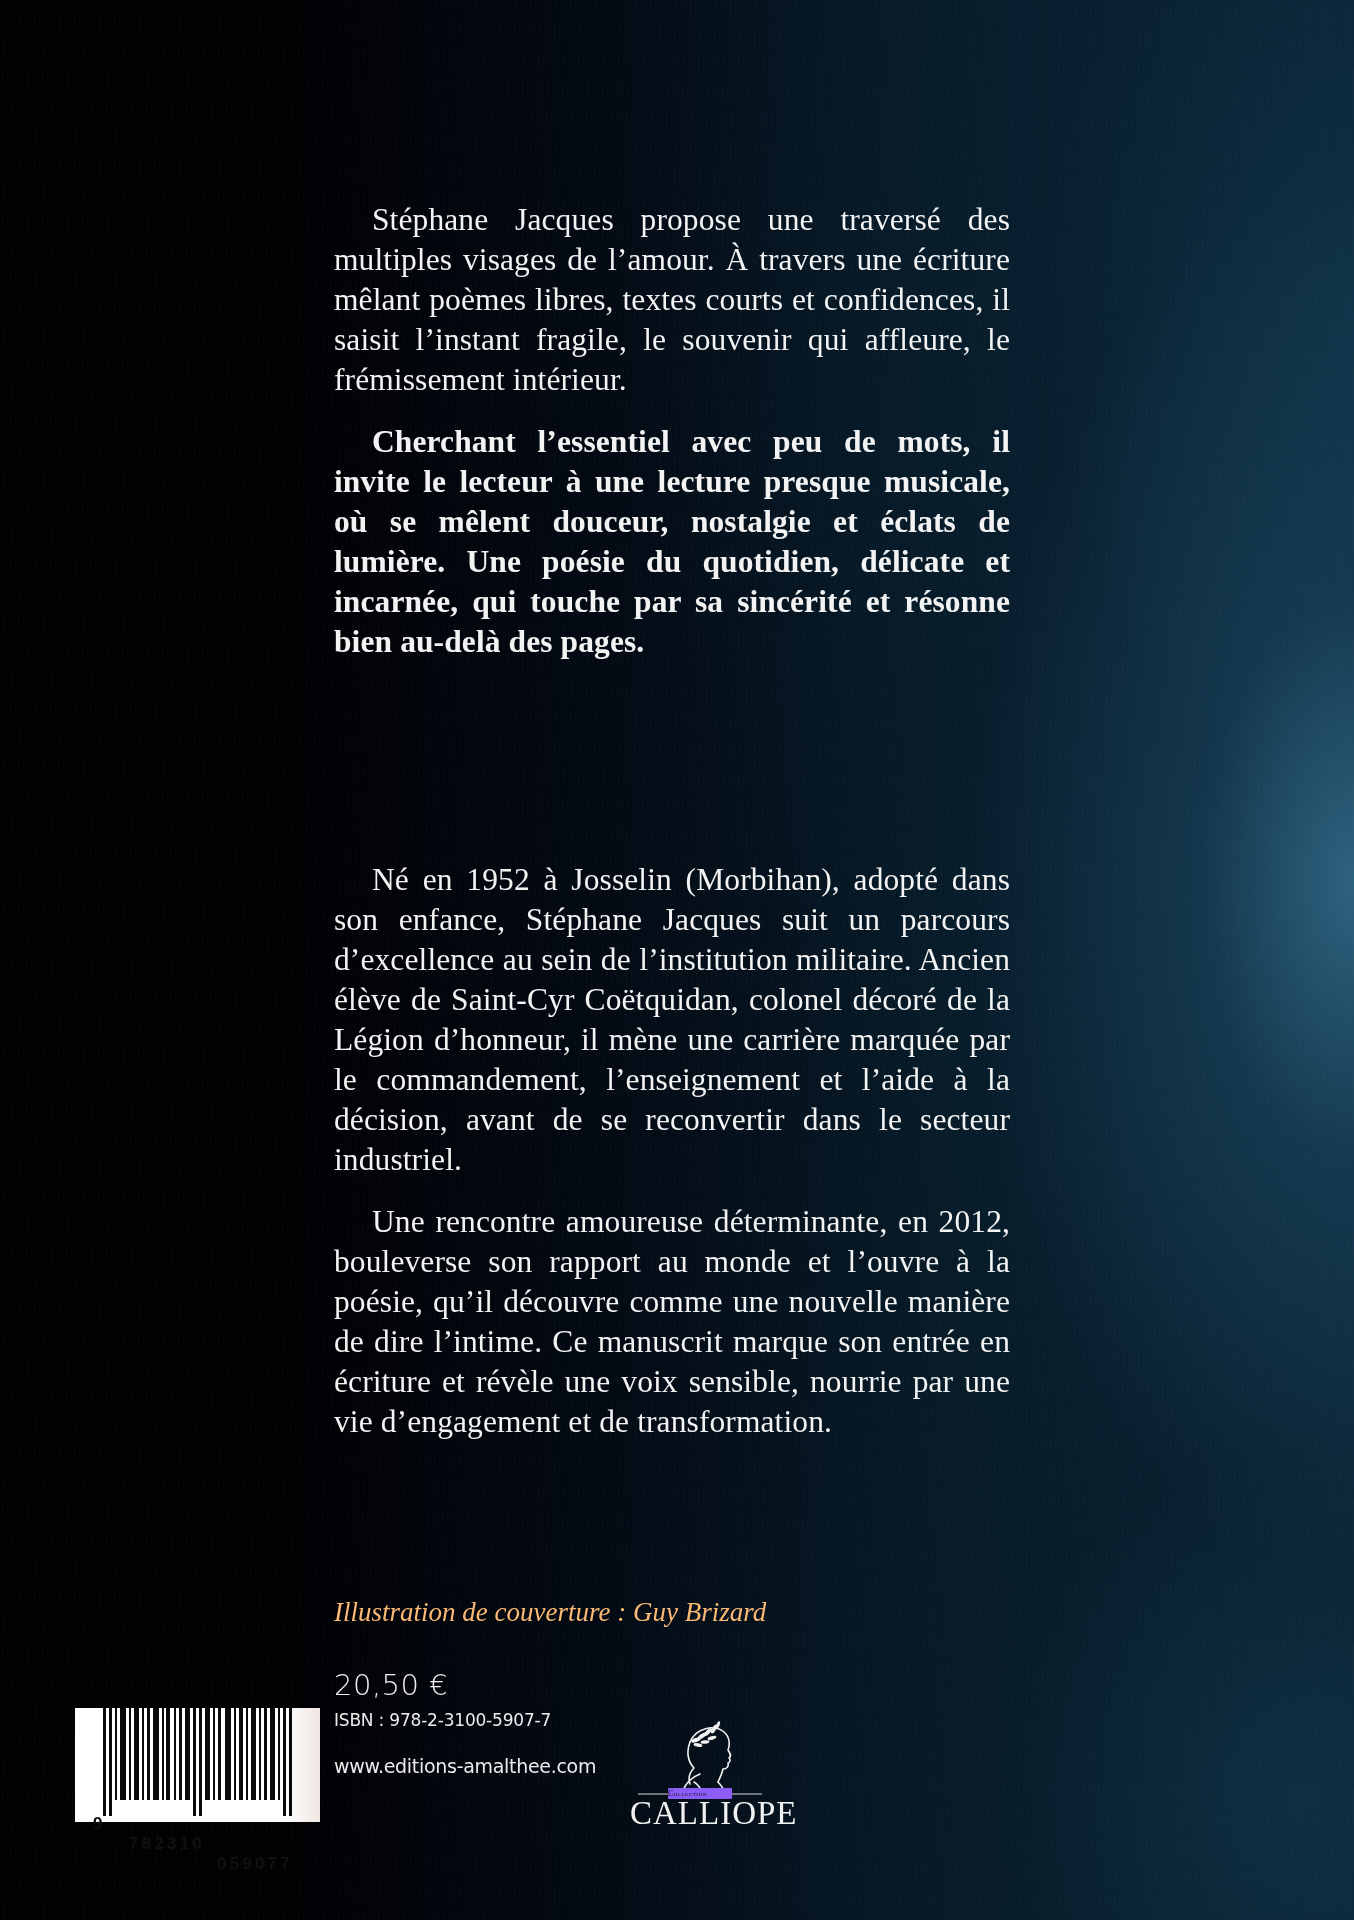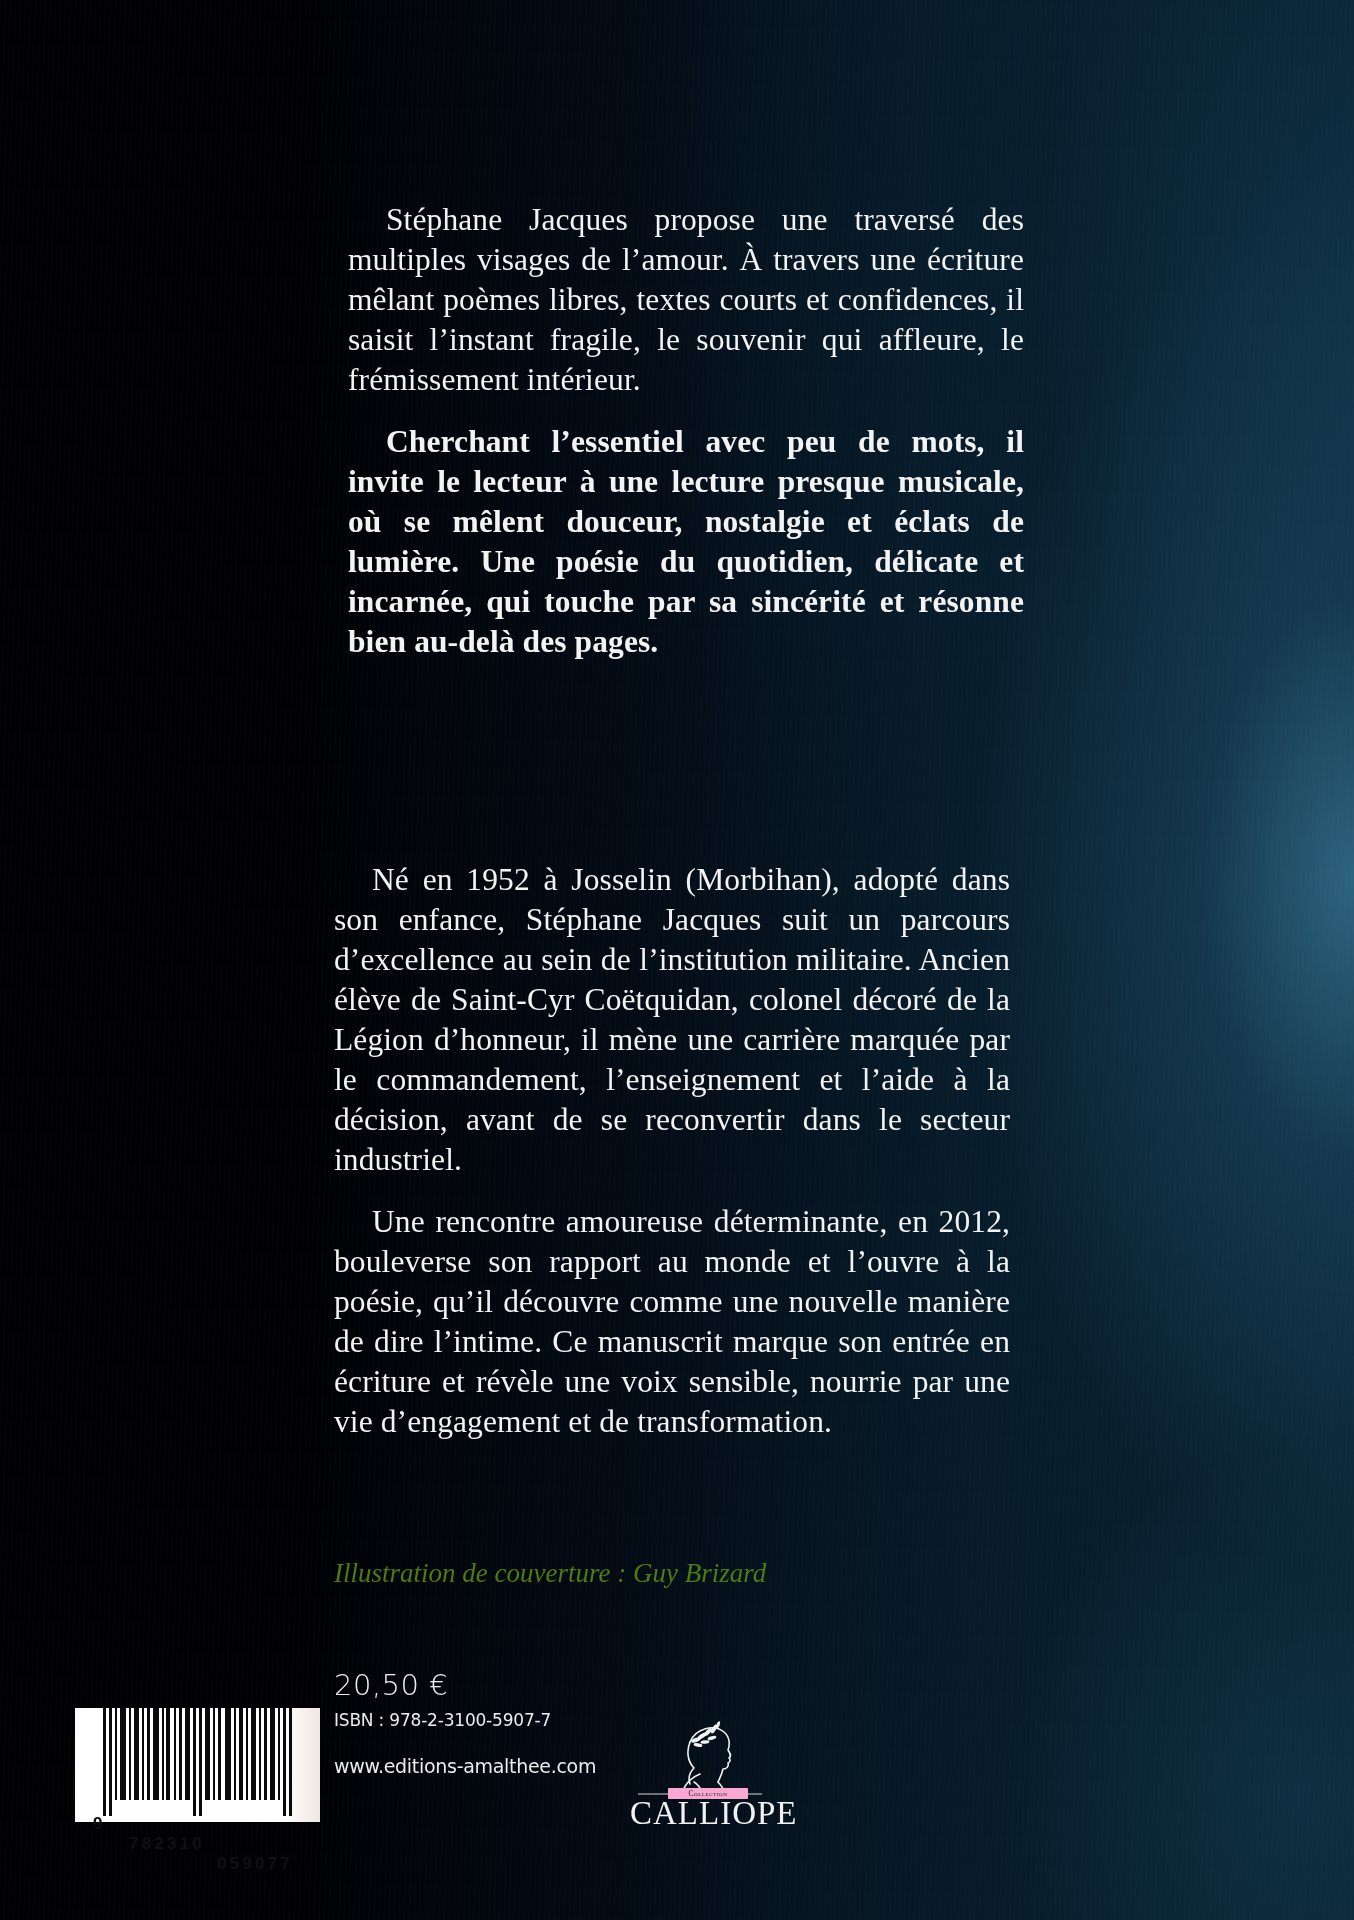--- a/index.html
+++ b/index.html
@@ -39,32 +39,32 @@
       line-height: 40px;
       text-align: justify;
       text-align-last: left;
       color: #f3f3f3;
       letter-spacing: 0.1px;
     }
     .text-col p {
       margin: 0;
       text-indent: 38px;
     }
-    #blurb { top: 200px; margin-left: 14px; }
+    #blurb { top: 200px; }
     #blurb p + p { margin-top: 22px; font-weight: bold; }
     #bio { top: 860px; }
     #bio p + p { margin-top: 22px; }
 
     .credit {
       position: absolute;
       left: 334px;
-      top: 1558px;
+      top: 1597px;
       font-style: italic;
       font-size: 27px;
-      color: #4d7c0f;
+      color: #fdba74;
     }
 
     .barcode {
       position: absolute;
       left: 75px;
       top: 1708px;
       width: 245px;
       height: 114px;
       background: linear-gradient(90deg, #ffffff 0%, #ffffff 85%, #efe6e2 100%);
     }
@@ -116,28 +116,28 @@
       left: 630px;
       top: 1712px;
       width: 140px;
       height: 112px;
     }
     .logo svg { position: absolute; left: 0; top: 0; }
     .logo-collection {
       position: absolute;
       left: 38px;
       top: 76px;
-      width: 80px;
+      width: 64px;
       height: 11px;
-      background: #f9a8d4;
+      background: #8b5cf6;
       border-radius: 1px;
       color: #111;
       font-size: 7.5px;
       line-height: 11px;
-      text-align: center;
+      text-align: left;
       letter-spacing: 0.6px;
       font-variant: small-caps;
     }
     .logo-name {
       position: absolute;
       left: 0;
       top: 86px;
       width: 140px;
       text-align: center;
       font-size: 33px;

